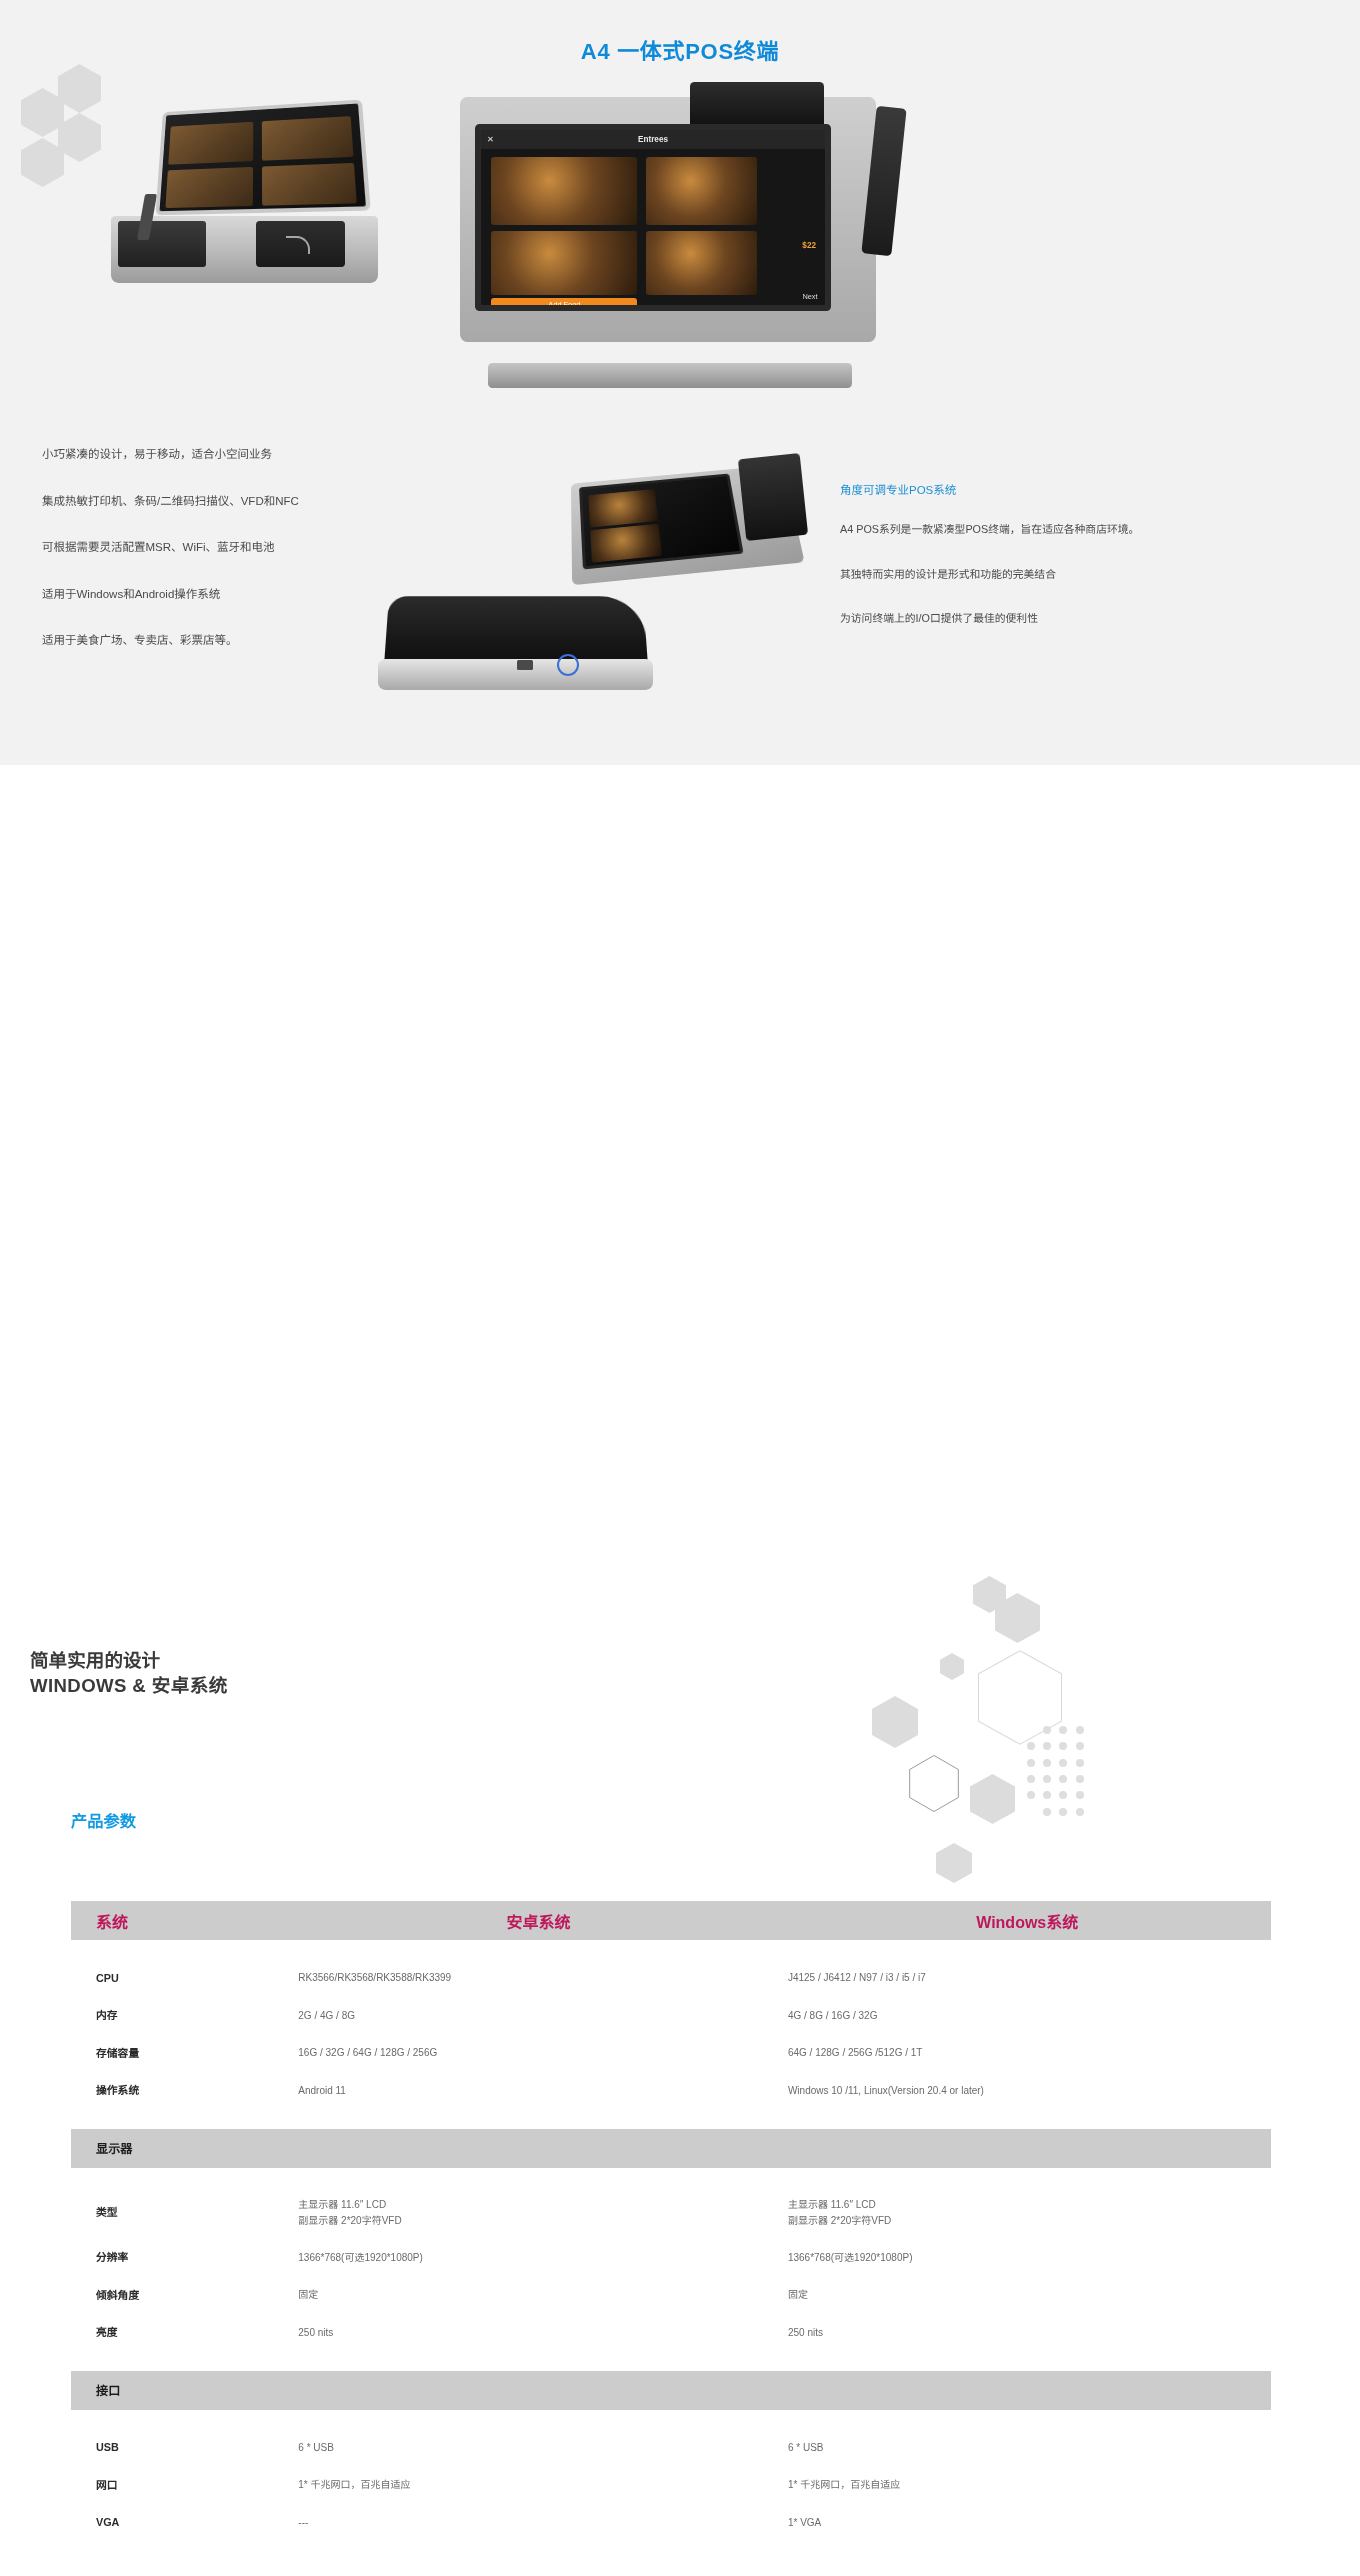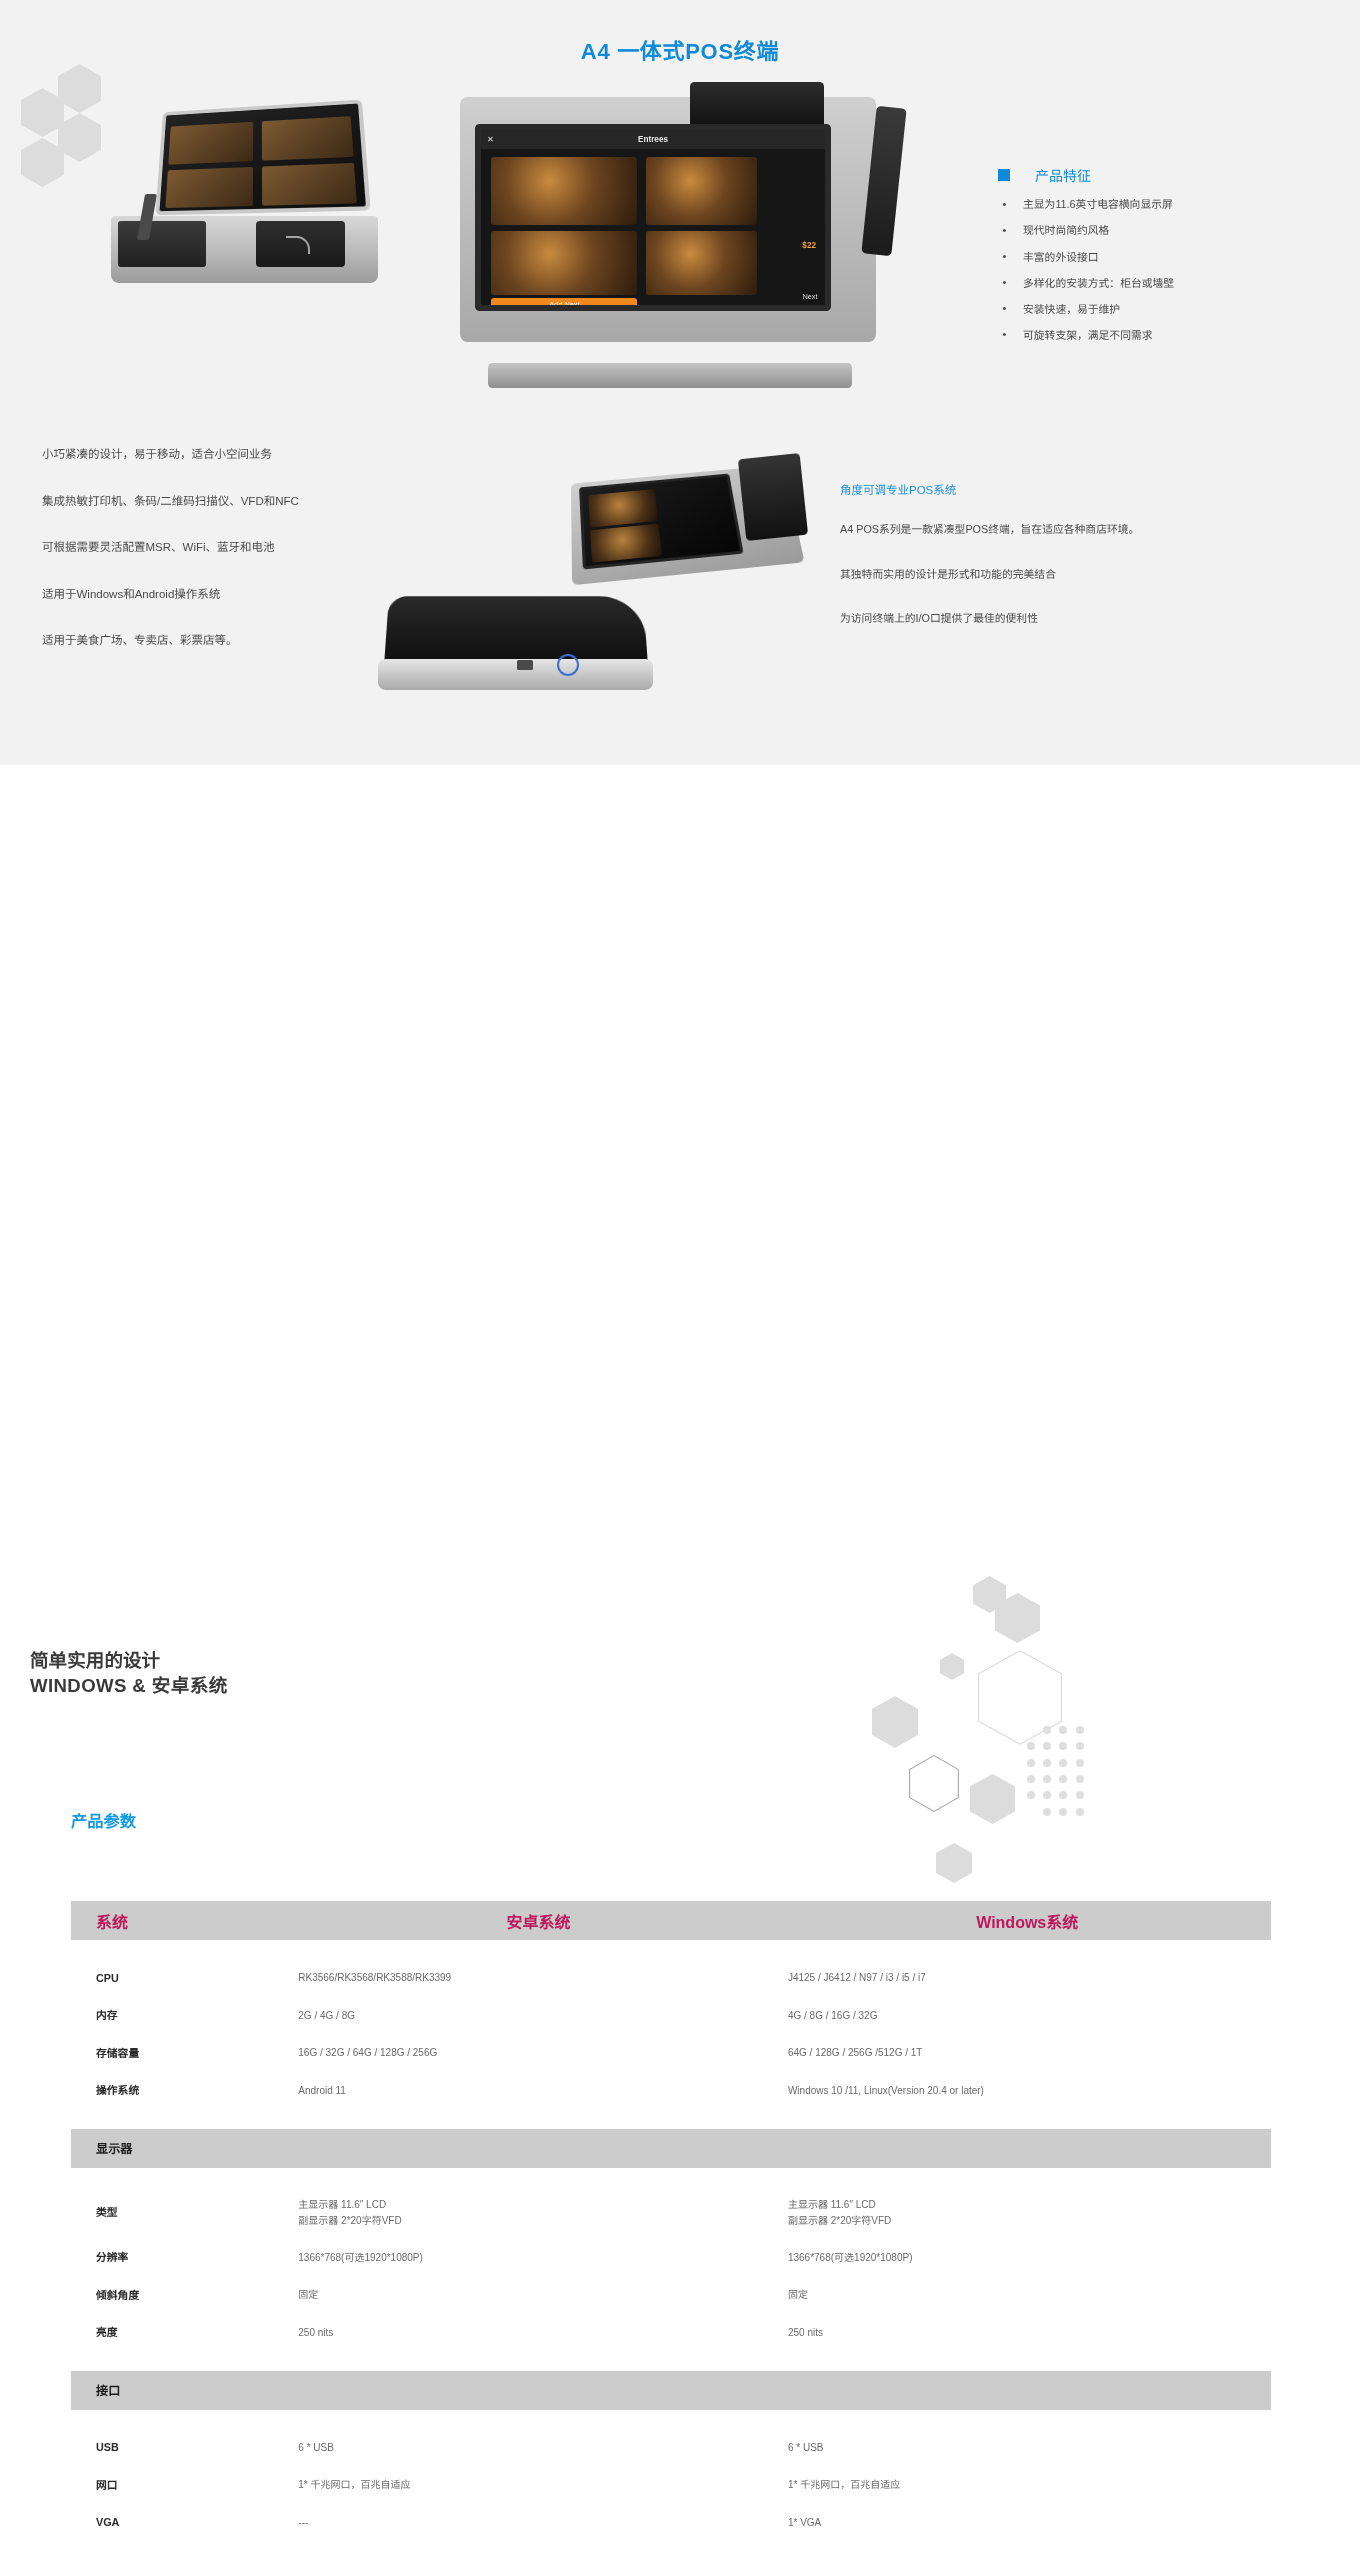--- a/index.html
+++ b/index.html
@@ -294,21 +294,21 @@
       <div class="msr"></div>
       <div class="screen">
         <div class="topbar">
           <span style="position:absolute;left:6px;">✕</span>
           <span style="position:absolute;left:50%;transform:translateX(-50%);font-weight:bold;">Entrees</span>
         </div>
         <div class="food" style="left:10.4px;top:27px;width:146px;height:68px;"></div>
         <div class="food" style="left:165px;top:27px;width:111px;height:68px;"></div>
         <div class="food" style="left:10.4px;top:101px;width:146px;height:64px;"></div>
         <div class="food" style="left:165px;top:101px;width:111px;height:64px;"></div>
-        <div class="orange" style="left:10.4px;top:168px;width:146px;height:13.4px;">Add Next</div>
+        <div class="orange" style="left:10.4px;top:168px;width:146px;height:13.4px;">Add Food</div>
         <span style="position:absolute;right:7.4px;bottom:4.5px;color:#dcdcdc;font-size:7.4px;">Next</span>
         <span style="position:absolute;right:9px;top:111px;color:#f0a33a;font-size:8.2px;font-weight:bold;">$22</span>
       </div>
       <div class="foot"></div>
     </div>
 
     <div class="device devC">
       <div class="slab"></div>
       <div class="scr">
         <div class="t" style="left:6px;top:7.4px;width:68px;height:36px;"></div>
@@ -325,34 +325,20 @@
     </div>
 
     <div class="hero-left-copy">
       <p>小巧紧凑的设计，易于移动，适合小空间业务</p>
       <p>集成热敏打印机、条码/二维码扫描仪、VFD和NFC</p>
       <p>可根据需要灵活配置MSR、WiFi、蓝牙和电池</p>
       <p>适用于Windows和Android操作系统</p>
       <p>适用于美食广场、专卖店、彩票店等。</p>
     </div>
 
-    <div class="features">
-      <div class="feat-head">
-        <span class="feat-square"></span>
-        <span class="feat-title">产品特征</span>
-      </div>
-      <ul class="feat-list">
-        <li>主显为11.6英寸电容横向显示屏</li>
-        <li>现代时尚简约风格</li>
-        <li>丰富的外设接口</li>
-        <li>多样化的安装方式：柜台或墙壁</li>
-        <li>安装快速，易于维护</li>
-        <li>可旋转支架，满足不同需求</li>
-      </ul>
-    </div>
 
     <div class="midcopy">
       <h3>角度可调专业POS系统</h3>
       <p>A4 POS系列是一款紧凑型POS终端，旨在适应各种商店环境。</p>
       <p>其独特而实用的设计是形式和功能的完美结合</p>
       <p>为访问终端上的I/O口提供了最佳的便利性</p>
     </div>
   </div>
 
   <div class="lower">

